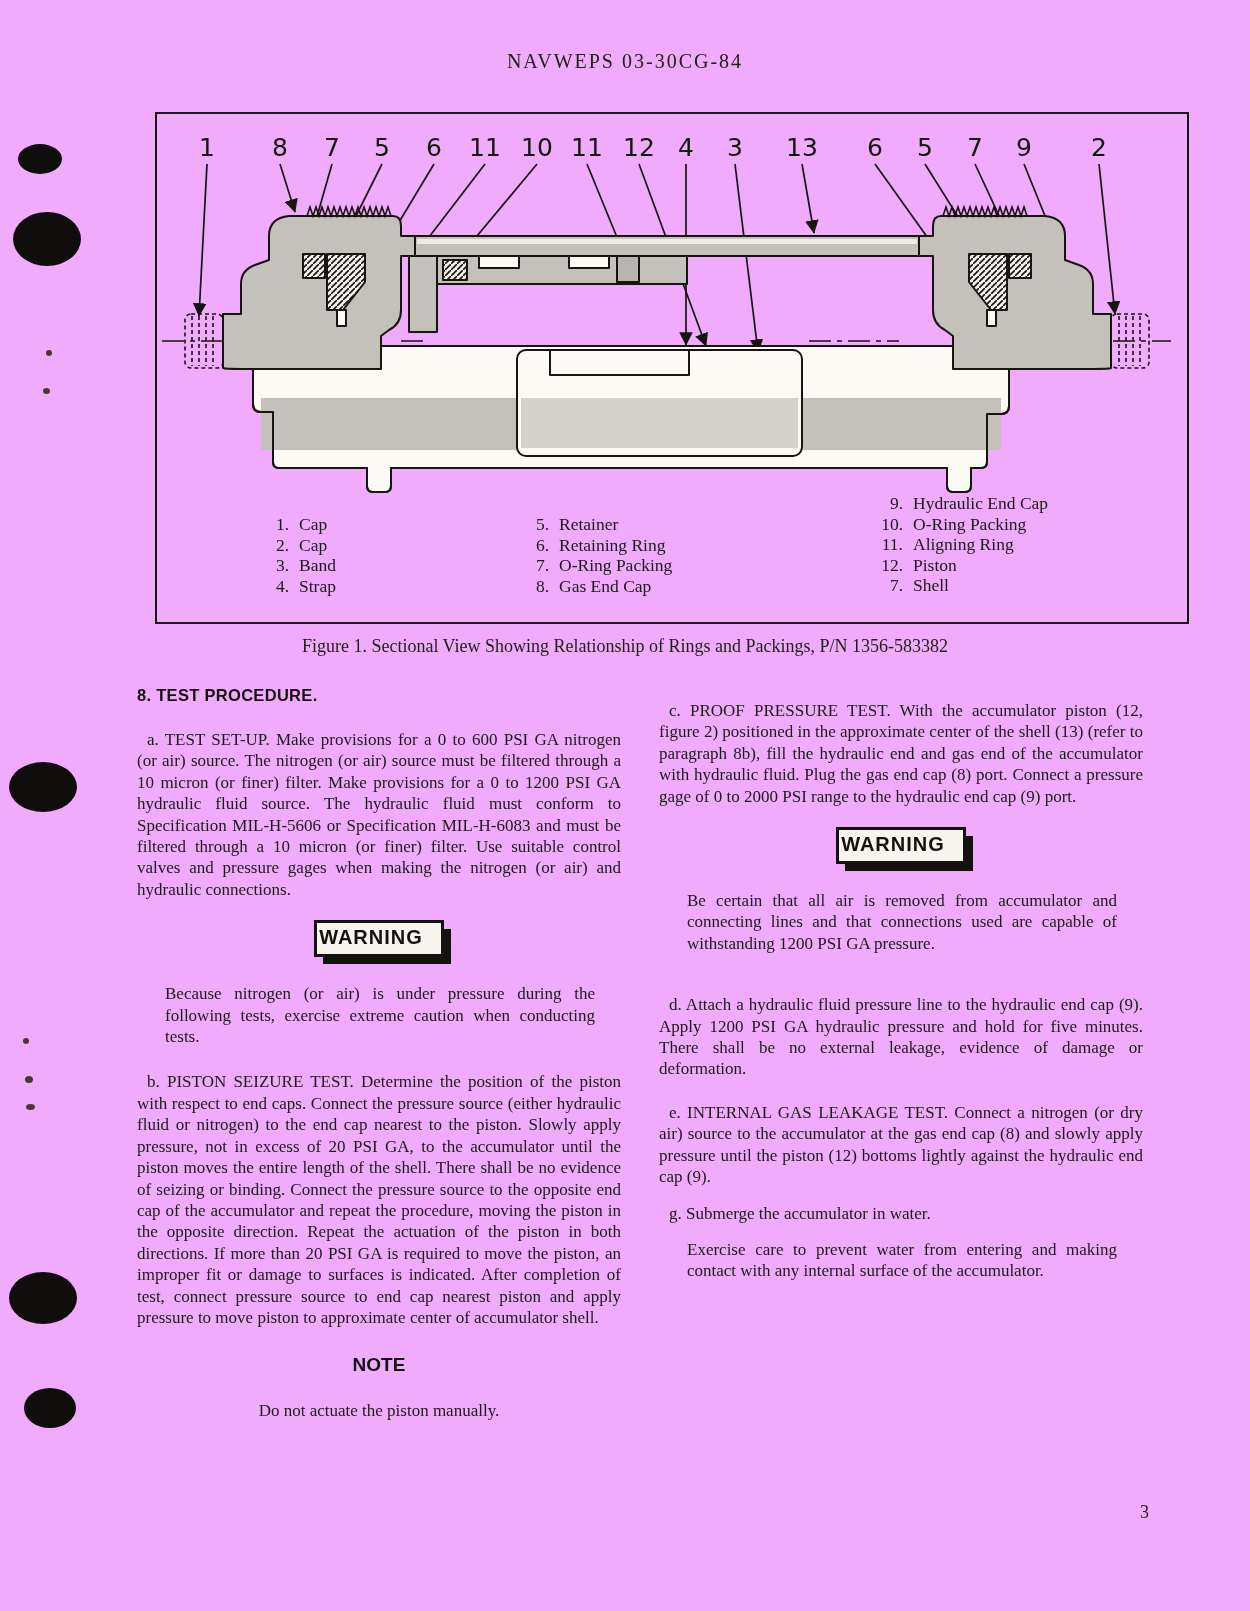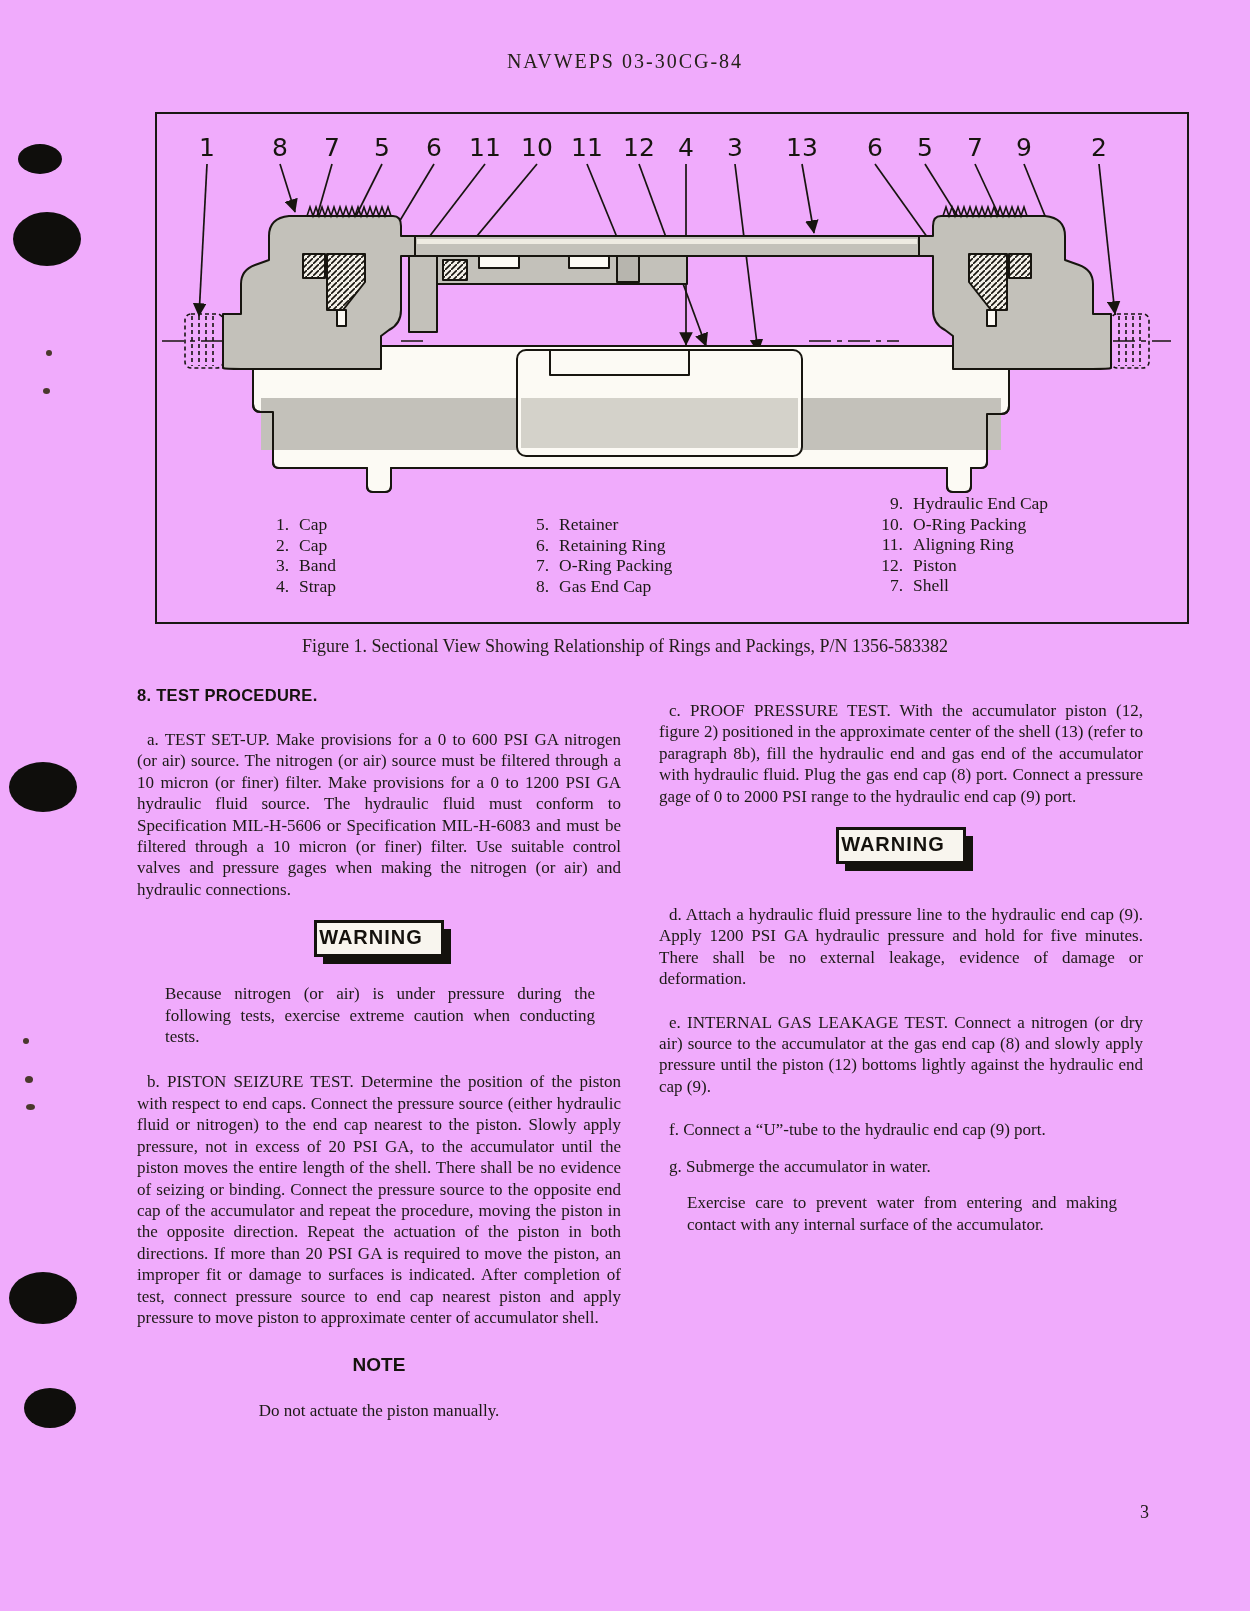--- a/index.html
+++ b/index.html
@@ -270,21 +270,21 @@
     <p class="para" style="margin-top:24px;">b. PISTON SEIZURE TEST. Determine the position of the piston with respect to end caps. Connect the pressure source (either hydraulic fluid or nitrogen) to the end cap nearest to the piston. Slowly apply pressure, not in excess of 20 PSI GA, to the accumulator until the piston moves the entire length of the shell. There shall be no evidence of seizing or binding. Connect the pressure source to the opposite end cap of the accumulator and repeat the procedure, moving the piston in the opposite direction. Repeat the actuation of the piston in both directions. If more than 20 PSI GA is required to move the piston, an improper fit or damage to surfaces is indicated. After completion of test, connect pressure source to end cap nearest piston and apply pressure to move piston to approximate center of accumulator shell.</p>
     <div class="note-heading">NOTE</div>
     <p class="para note-text">Do not actuate the piston manually.</p>
   </div>
 
   <div class="col col-right">
     <p class="para" style="margin-top:22px;">c. PROOF PRESSURE TEST.  With the accumulator piston (12, figure 2) positioned in the approximate center of the shell (13) (refer to paragraph 8b), fill the hydraulic end and gas end of the accumulator with hydraulic fluid. Plug the gas end cap (8) port. Connect a pressure gage of 0 to 2000 PSI range to the hydraulic end cap (9) port.</p>
     <div class="flagbox-wrap">
       <span class="flagbox">WARNING</span>
     </div>
+    <p class="para inset">Be certain that all air is removed from accumulator and connecting lines and that connections used are capable of withstanding 1200 PSI GA pressure.</p>
     <p class="para" style="margin-top:40px;">d. Attach a hydraulic fluid pressure line to the hydraulic end cap (9). Apply 1200 PSI GA hydraulic pressure and hold for five minutes. There shall be no external leakage, evidence of damage or deformation.</p>
     <p class="para" style="margin-top:22px;">e. INTERNAL GAS LEAKAGE TEST. Connect a nitrogen (or dry air) source to the accumulator at the gas end cap (8) and slowly apply pressure until the piston (12) bottoms lightly against the hydraulic end cap (9).</p>
-    <p class="para" style="margin-top:22px;">f. Connect a “U”-tube to the hydraulic end cap (9) port.</p>
     <p class="para" style="margin-top:4px;">g. Submerge the accumulator in water.</p>
     <p class="para inset">Exercise care to prevent water from entering and making contact with any internal surface of the accumulator.</p>
   </div>
 
   <div class="page-num">3</div>
 </div>
 
 </body></html>

